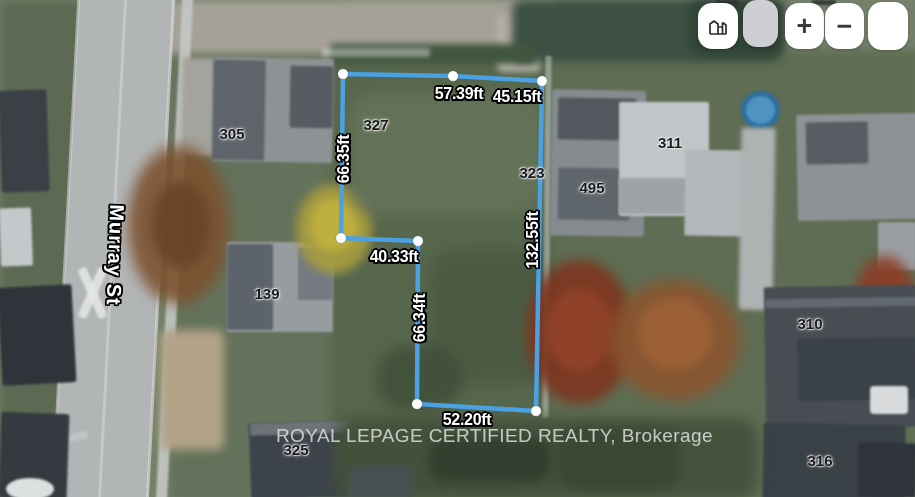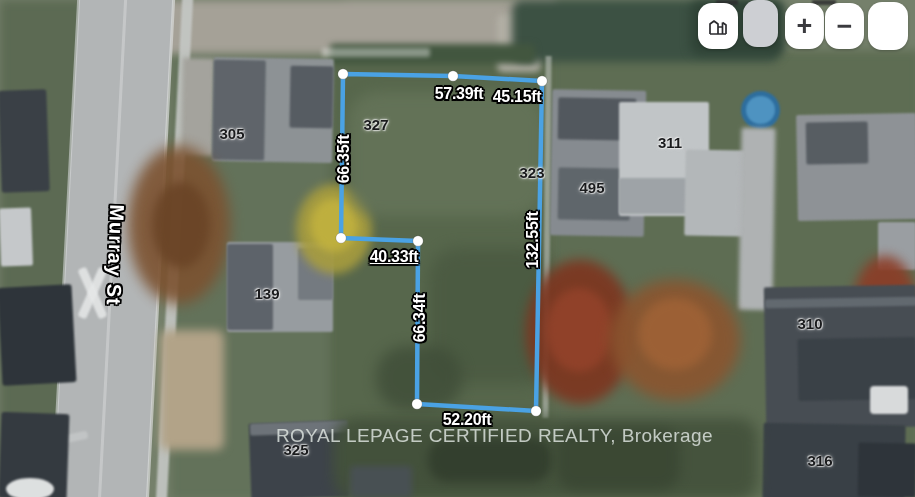--- a/index.html
+++ b/index.html
@@ -140,21 +140,21 @@
       <circle cx="536" cy="411" r="5.2" fill="#ffffff" stroke="rgba(0,0,0,0.18)" stroke-width="1"></circle>
       <circle cx="417" cy="404" r="5.2" fill="#ffffff" stroke="rgba(0,0,0,0.18)" stroke-width="1"></circle>
       <circle cx="418" cy="241" r="5.2" fill="#ffffff" stroke="rgba(0,0,0,0.18)" stroke-width="1"></circle>
       <circle cx="341" cy="238" r="5.2" fill="#ffffff" stroke="rgba(0,0,0,0.18)" stroke-width="1"></circle>
     </svg>
 
   <div id="labels">
       <div class="mlabel" style="left: 459px; top: 94px; transform: translate(-50%, -50%) rotate(0deg);">57.39ft</div>
       <div class="mlabel" style="left: 517px; top: 97px; transform: translate(-50%, -50%) rotate(0deg);">45.15ft</div>
       <div class="mlabel" style="left: 344px; top: 159px; transform: translate(-50%, -50%) rotate(-90deg);">66.35ft</div>
-      <div class="mlabel" style="left: 394px; top: 257px; transform: translate(-50%, -50%) rotate(0deg); text-decoration: underline;">40.33ft</div>
+      <div class="mlabel" style="left: 394px; top: 257px; transform: translate(-50%, -50%) rotate(0deg);">40.33ft</div>
       <div class="mlabel" style="left: 420px; top: 318px; transform: translate(-50%, -50%) rotate(-90deg);">66.34ft</div>
       <div class="mlabel" style="left: 533px; top: 240px; transform: translate(-50%, -50%) rotate(-90deg);">132.55ft</div>
       <div class="mlabel" style="left: 467px; top: 420px; transform: translate(-50%, -50%) rotate(0deg);">52.20ft</div>
       <div class="hnum" style="left: 232px; top: 133px; transform: translate(-50%, -50%);">305</div>
       <div class="hnum" style="left: 376px; top: 124px; transform: translate(-50%, -50%);">327</div>
       <div class="hnum" style="left: 484px; top: 172px; transform: translate(-50%, -50%); margin-left: 48px;">323</div>
       <div class="hnum" style="left: 670px; top: 142px; transform: translate(-50%, -50%);">311</div>
       <div class="hnum" style="left: 592px; top: 187px; transform: translate(-50%, -50%);">495</div>
       <div class="hnum" style="left: 267px; top: 293px; transform: translate(-50%, -50%);">139</div>
       <div class="hnum" style="left: 810px; top: 323px; transform: translate(-50%, -50%);">310</div>

